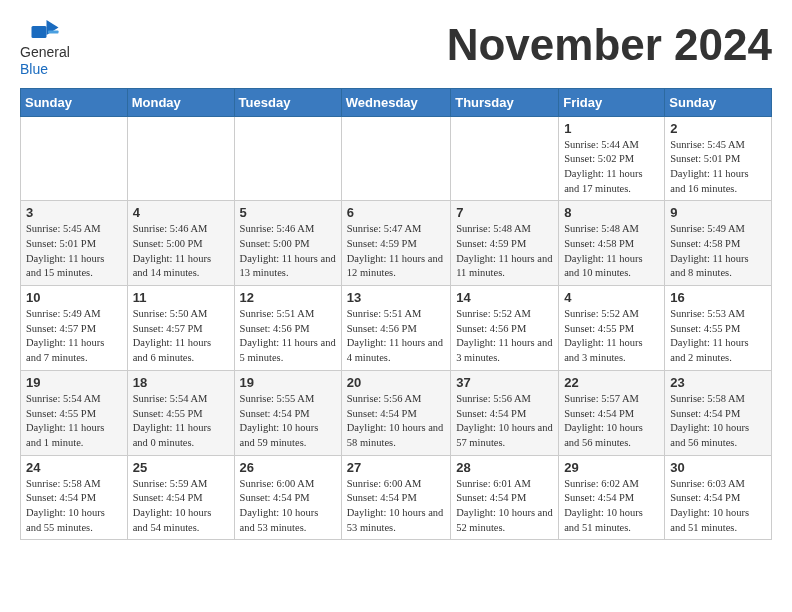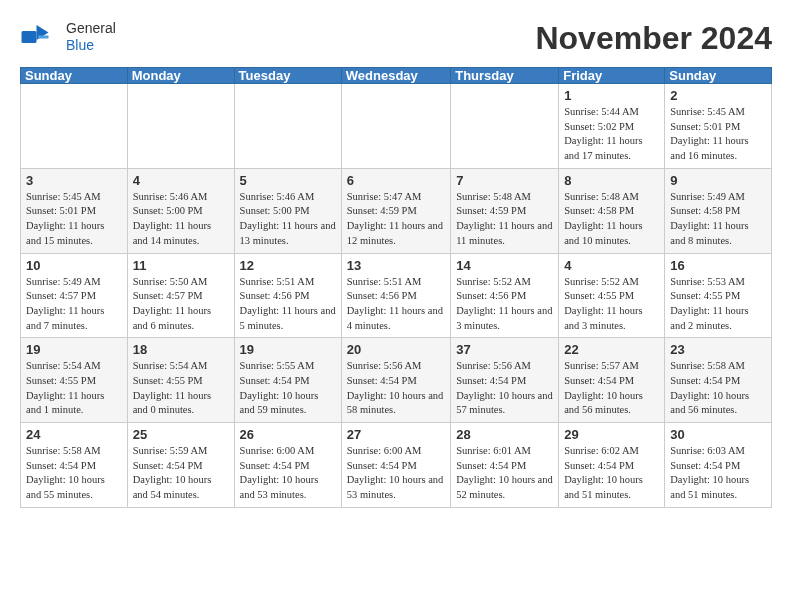--- a/index.html
+++ b/index.html
@@ -12,54 +12,55 @@
     }
     .header-section {
       display: flex;
       justify-content: space-between;
       align-items: flex-start;
       margin-bottom: 10px;
     }
     .logo {
       display: flex;
       align-items: center;
-      gap: 16px;
+      gap: 0;
+      flex-direction: column;
     }
     .logo-text {
       font-size: 14px;
       line-height: 1.2;
       color: #333;
     }
     .logo-text .general { display: block; }
     .logo-text .blue { display: block; color: #1a6bbf; font-weight: normal; }
     .logo-icon {
       width: 30px;
       height: 24px;
     }
     .title-section {
       text-align: right;
     }
     .month-title {
-      font-size: 32px;
+      font-size: 44px;
       font-weight: bold;
       color: #333;
     }
     .location-title {
       font-size: 16px;
       color: #555;
     }
     .calendar-table {
       width: 100%;
       border-collapse: collapse;
       font-size: 11px;
     }
     .calendar-table th {
       background: #3a7abf;
       color: #fff;
-      padding: 0 4px;
+      padding: 6px 4px;
       text-align: left;
       font-size: 13px;
       font-weight: bold;
       border: 1px solid #2d6aa0;
     }
     .calendar-table td {
       border: 1px solid #ccc;
       vertical-align: top;
       padding: 4px 5px;
       width: 113px;

